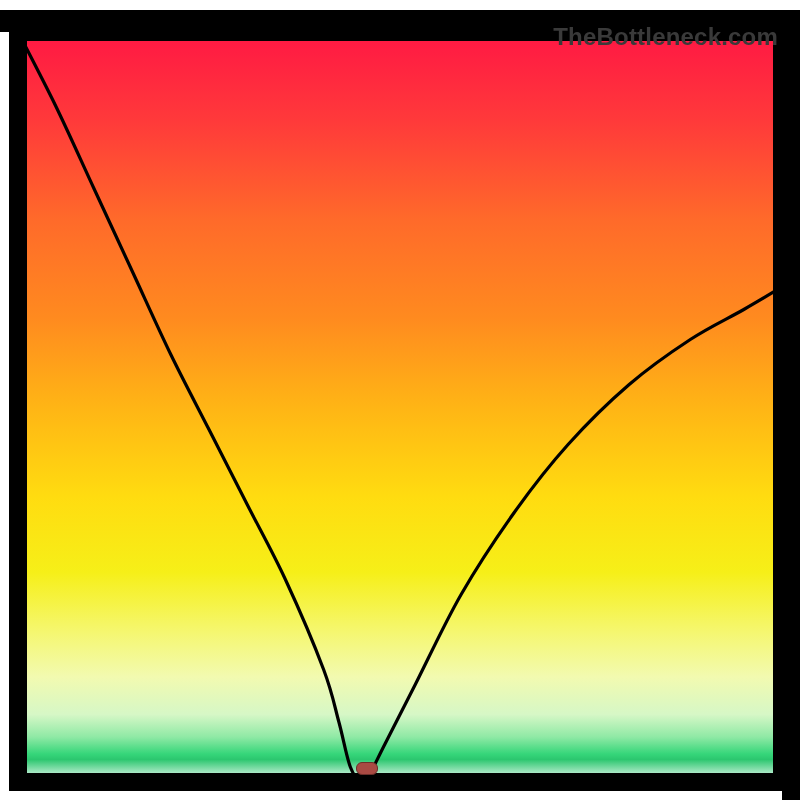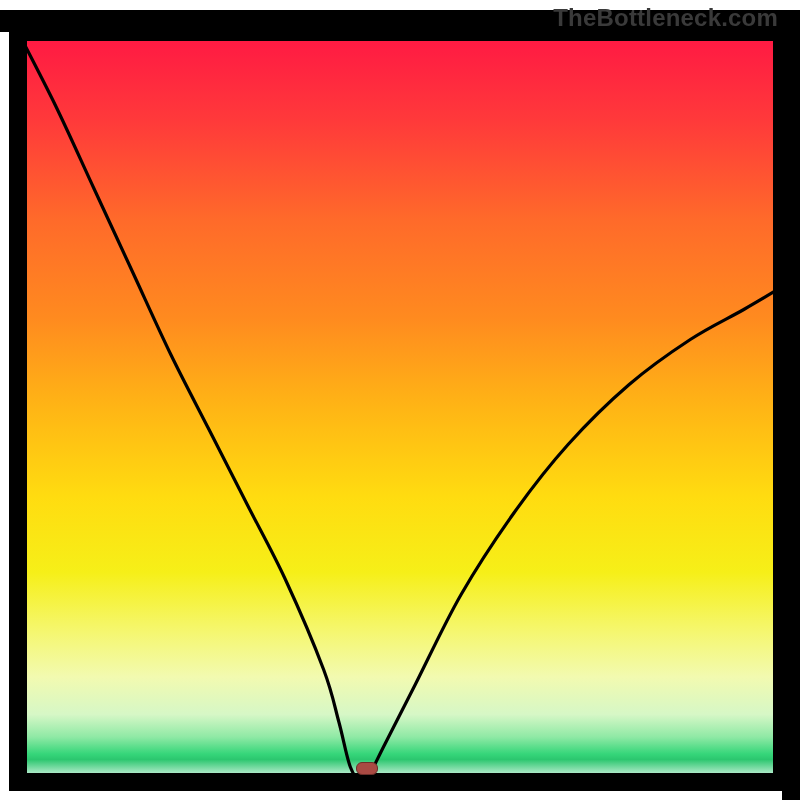--- a/index.html
+++ b/index.html
@@ -1,17 +1,17 @@
 <!DOCTYPE html>
 <html><head>
 <meta charset="utf-8">
 <style>
   body{margin:0;padding:0;background:#fff;}
   #wrap{width:800px;height:800px;position:relative;overflow:hidden;font-family:Arial,sans-serif;}
-  .watermark{position:absolute;top:4px;right:22px;color:#3a3a3a;font-size:24px;font-weight:600;letter-spacing:0.2px;}
+  .watermark{position:absolute;top:23px;right:22px;color:#3a3a3a;font-size:24px;font-weight:600;letter-spacing:0.2px;}
   .marker{position:absolute;background:#a94a43;border:1px solid #6d2f2a;border-radius:6px;}
   svg{display:block;}
 </style>
 </head>
 <body>
 
 <div id="wrap">
   <svg id="chart-svg" width="800" height="800" viewBox="0 0 800 800">
     <defs>
       <linearGradient id="bg-grad" x1="0" y1="0" x2="0" y2="1">

